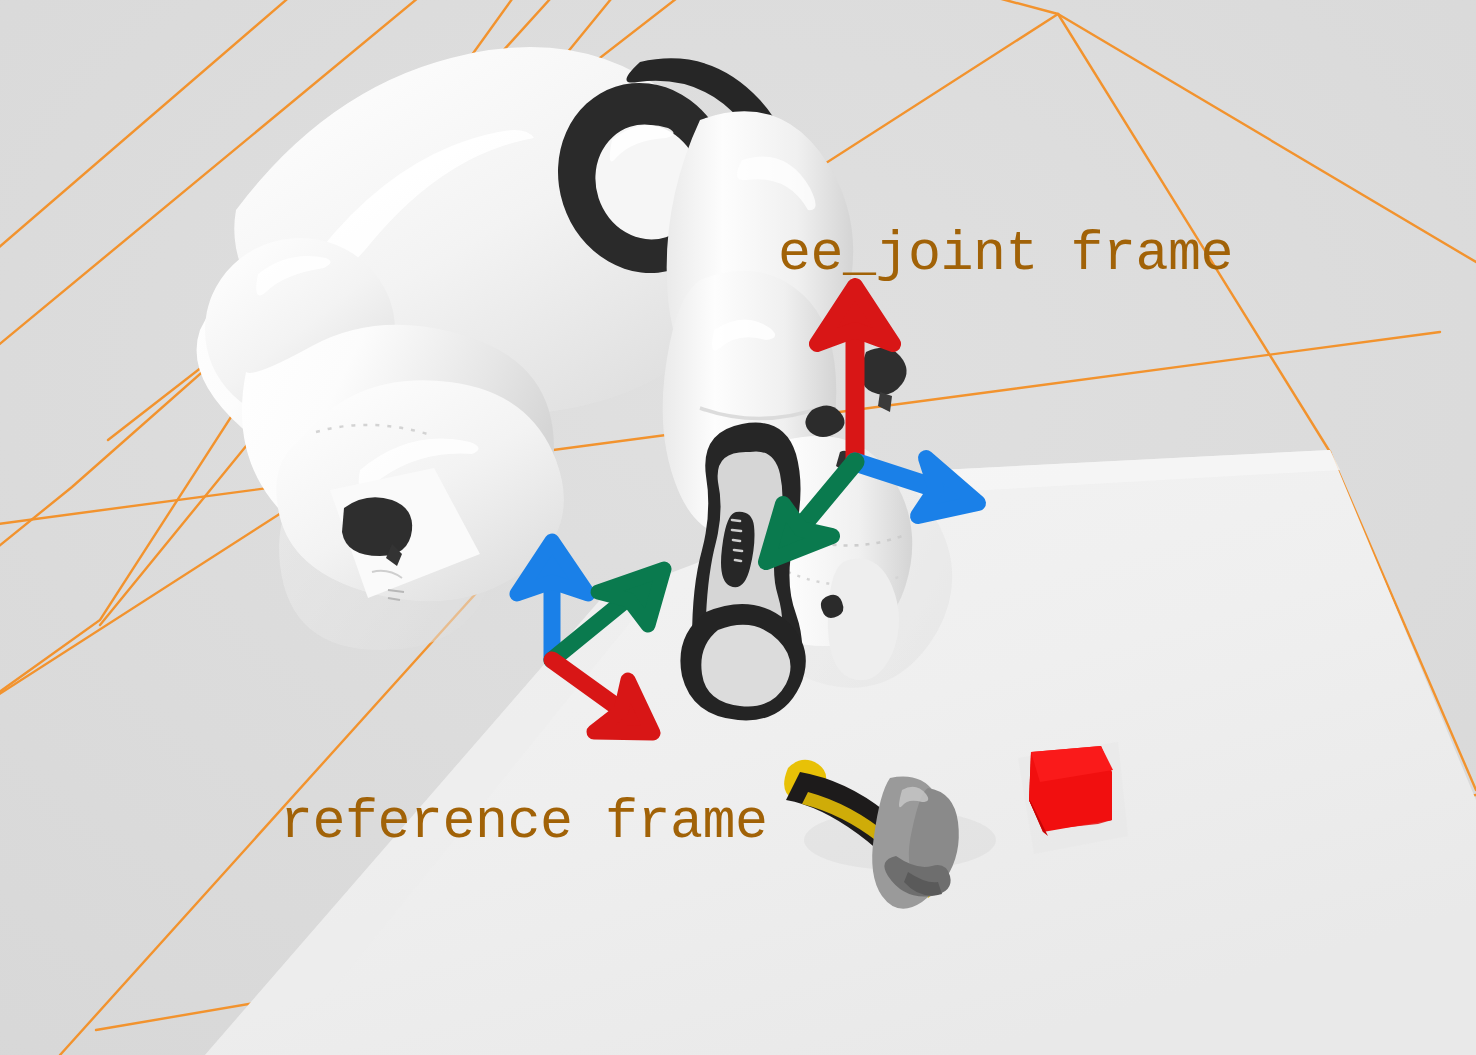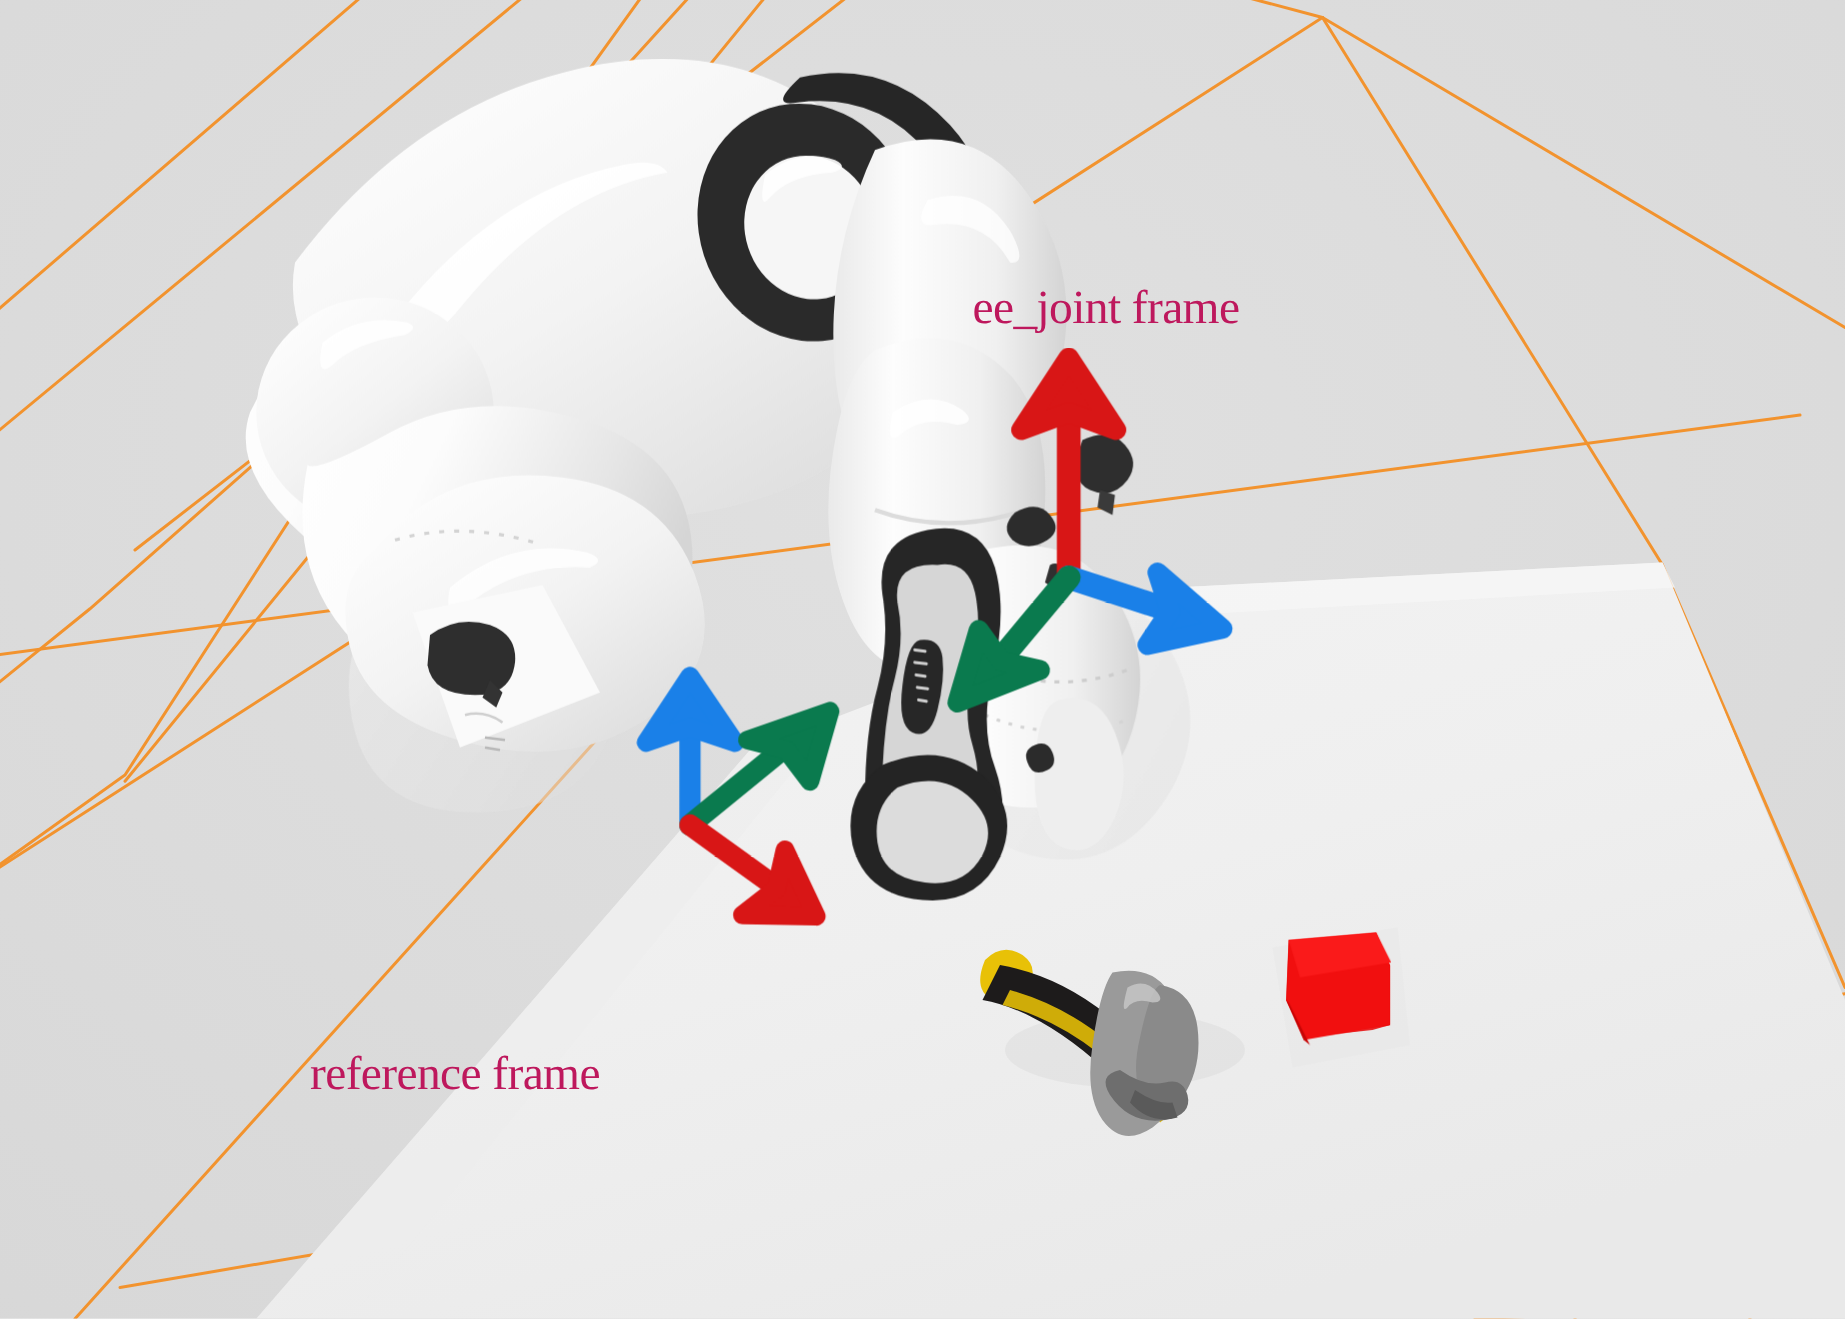--- a/index.html
+++ b/index.html
@@ -19,37 +19,36 @@
   #scene-svg {
     position: absolute;
     left: 0;
     top: 0;
     width: 1476px;
     height: 1055px;
     display: block;
   }
   .frame-label {
     position: absolute;
-    color: #be185d;
-    font-family: Liberation Serif, serif;
-    font-size: 38px;
+    color: #a16207;
+    font-family: Liberation Mono, monospace;
+    font-size: 55px;
     font-weight: 400;
     letter-spacing: -0.5px;
     white-space: nowrap;
     line-height: 1;
     user-select: none;
   }
   #label-ee-joint {
     left: 778px;
     top: 227px;
   }
   #label-reference {
-    left: 248px;
+    left: 280px;
     top: 795px;
-    margin-top: 45px;
   }
 </style>
 </head>
 <body>
 
 <div id="scene">
 
   <svg id="scene-svg" viewBox="0 0 1476 1055" xmlns="http://www.w3.org/2000/svg">
     <defs>
 

